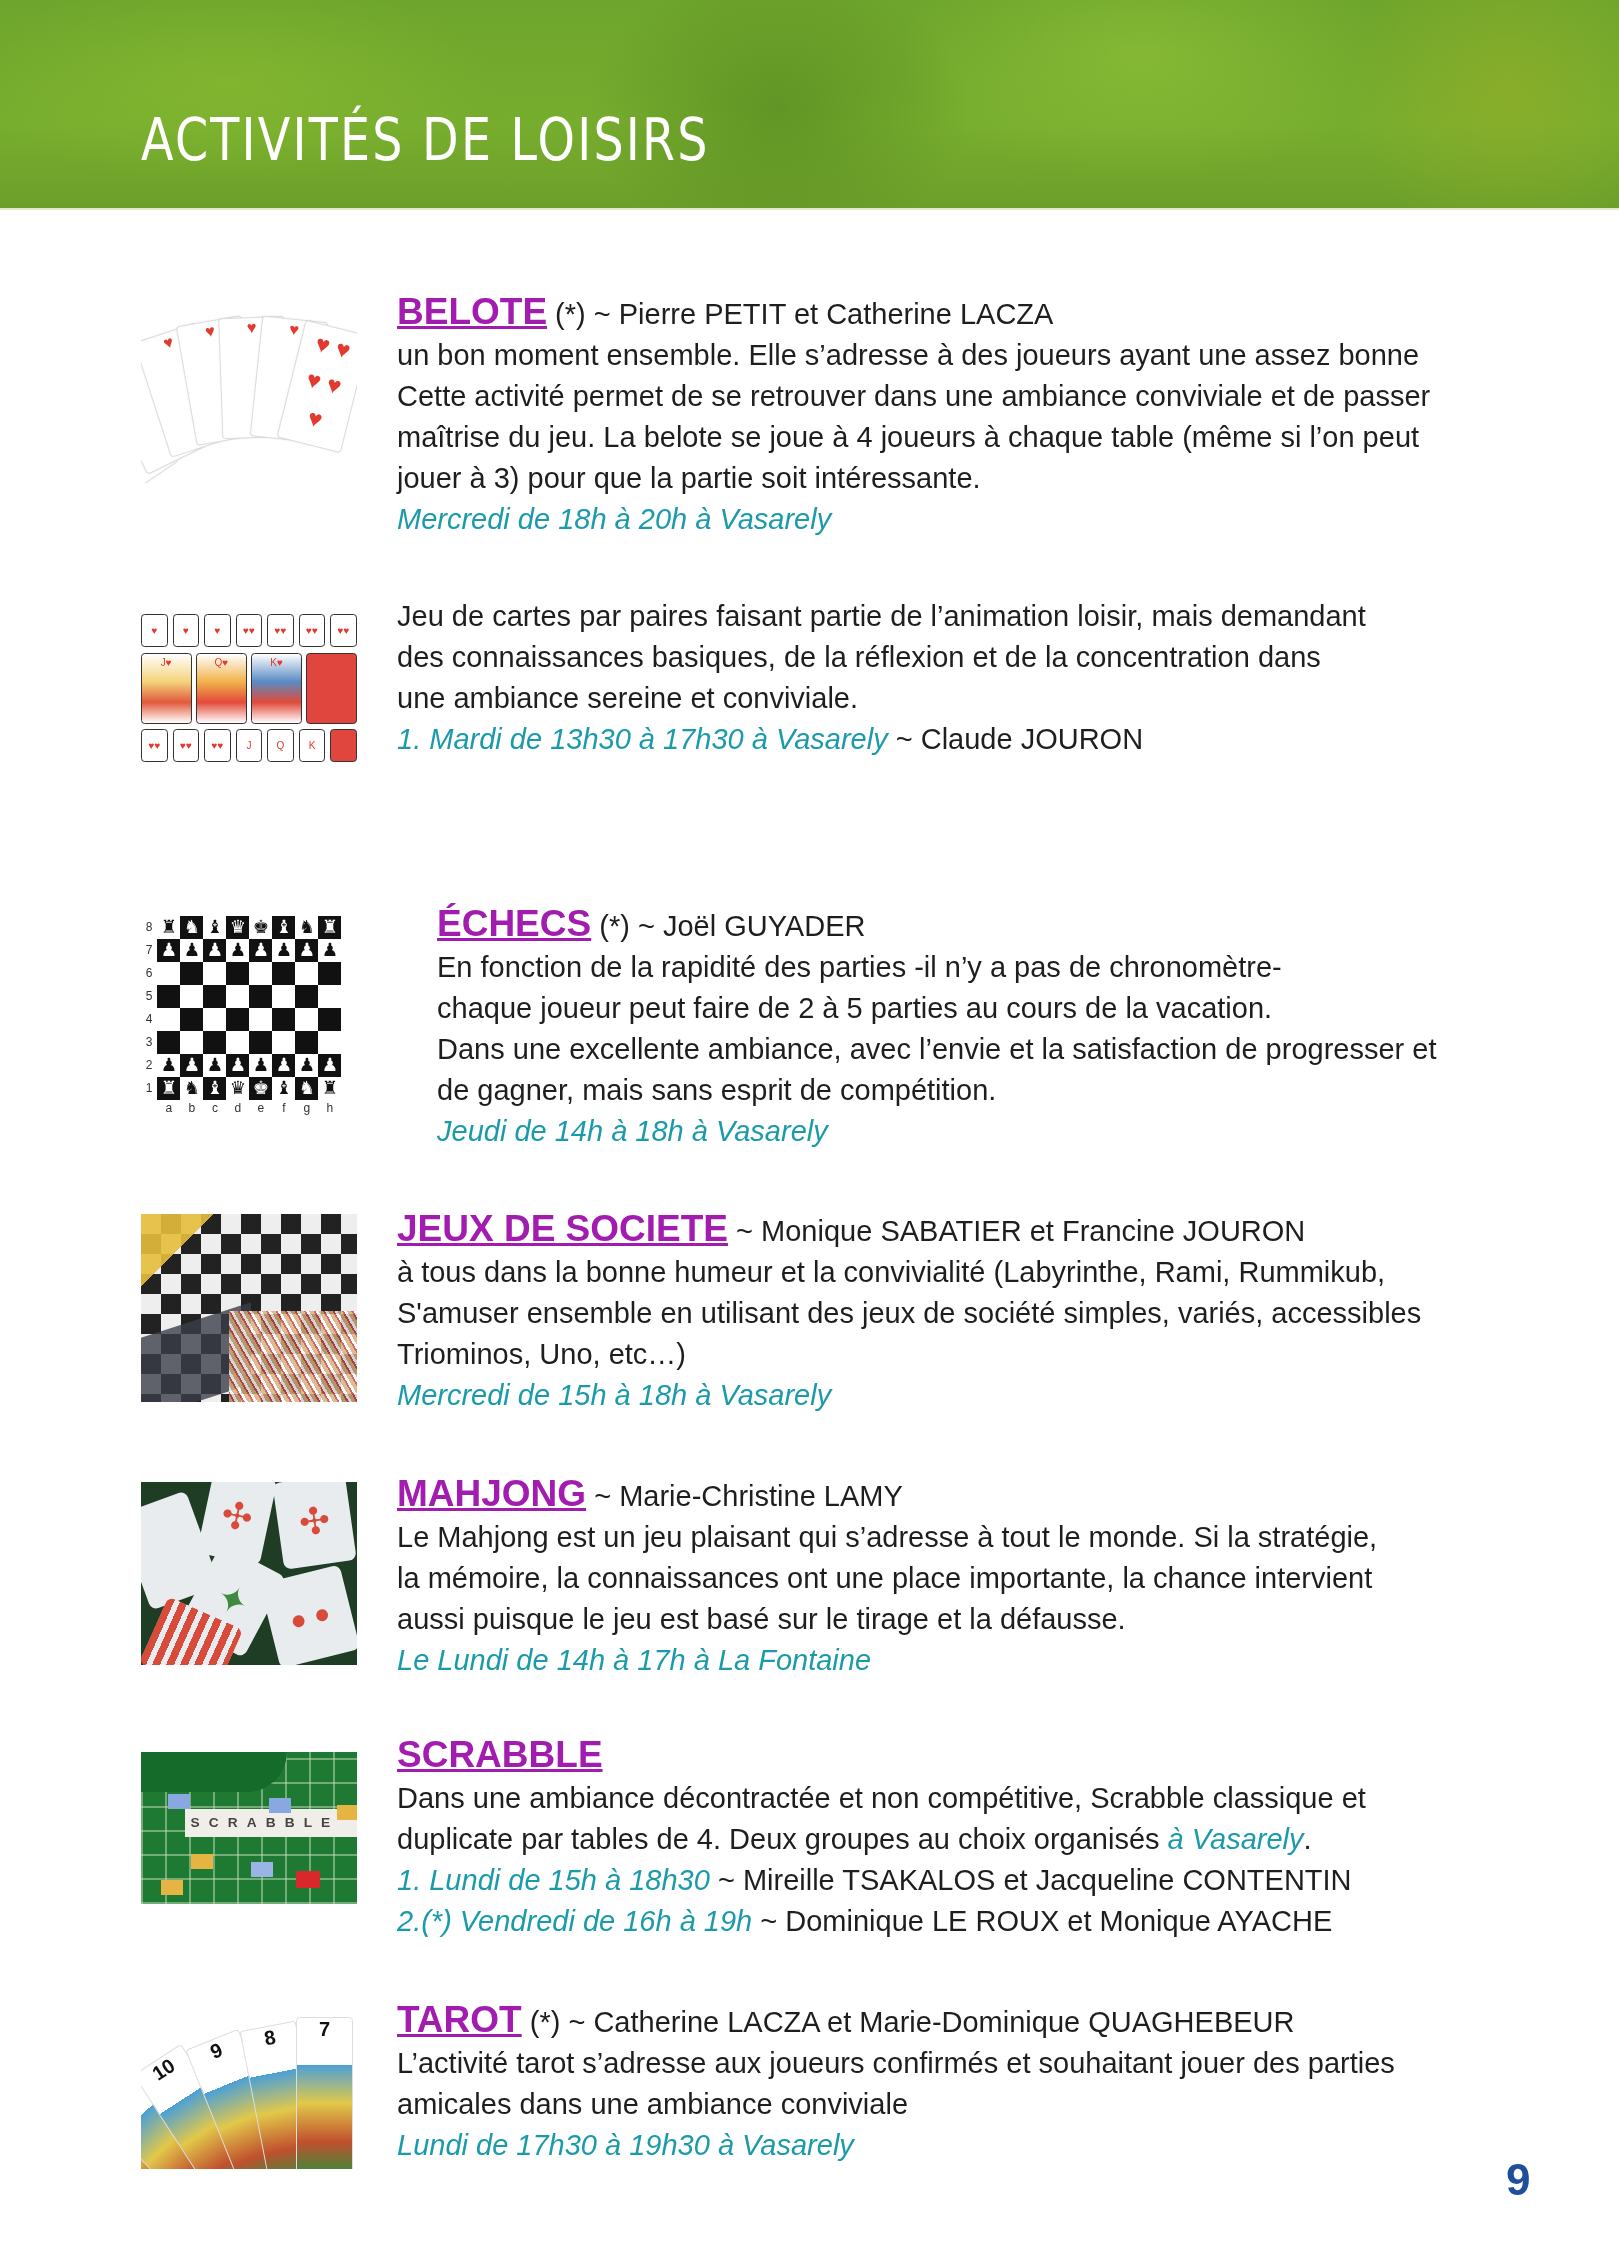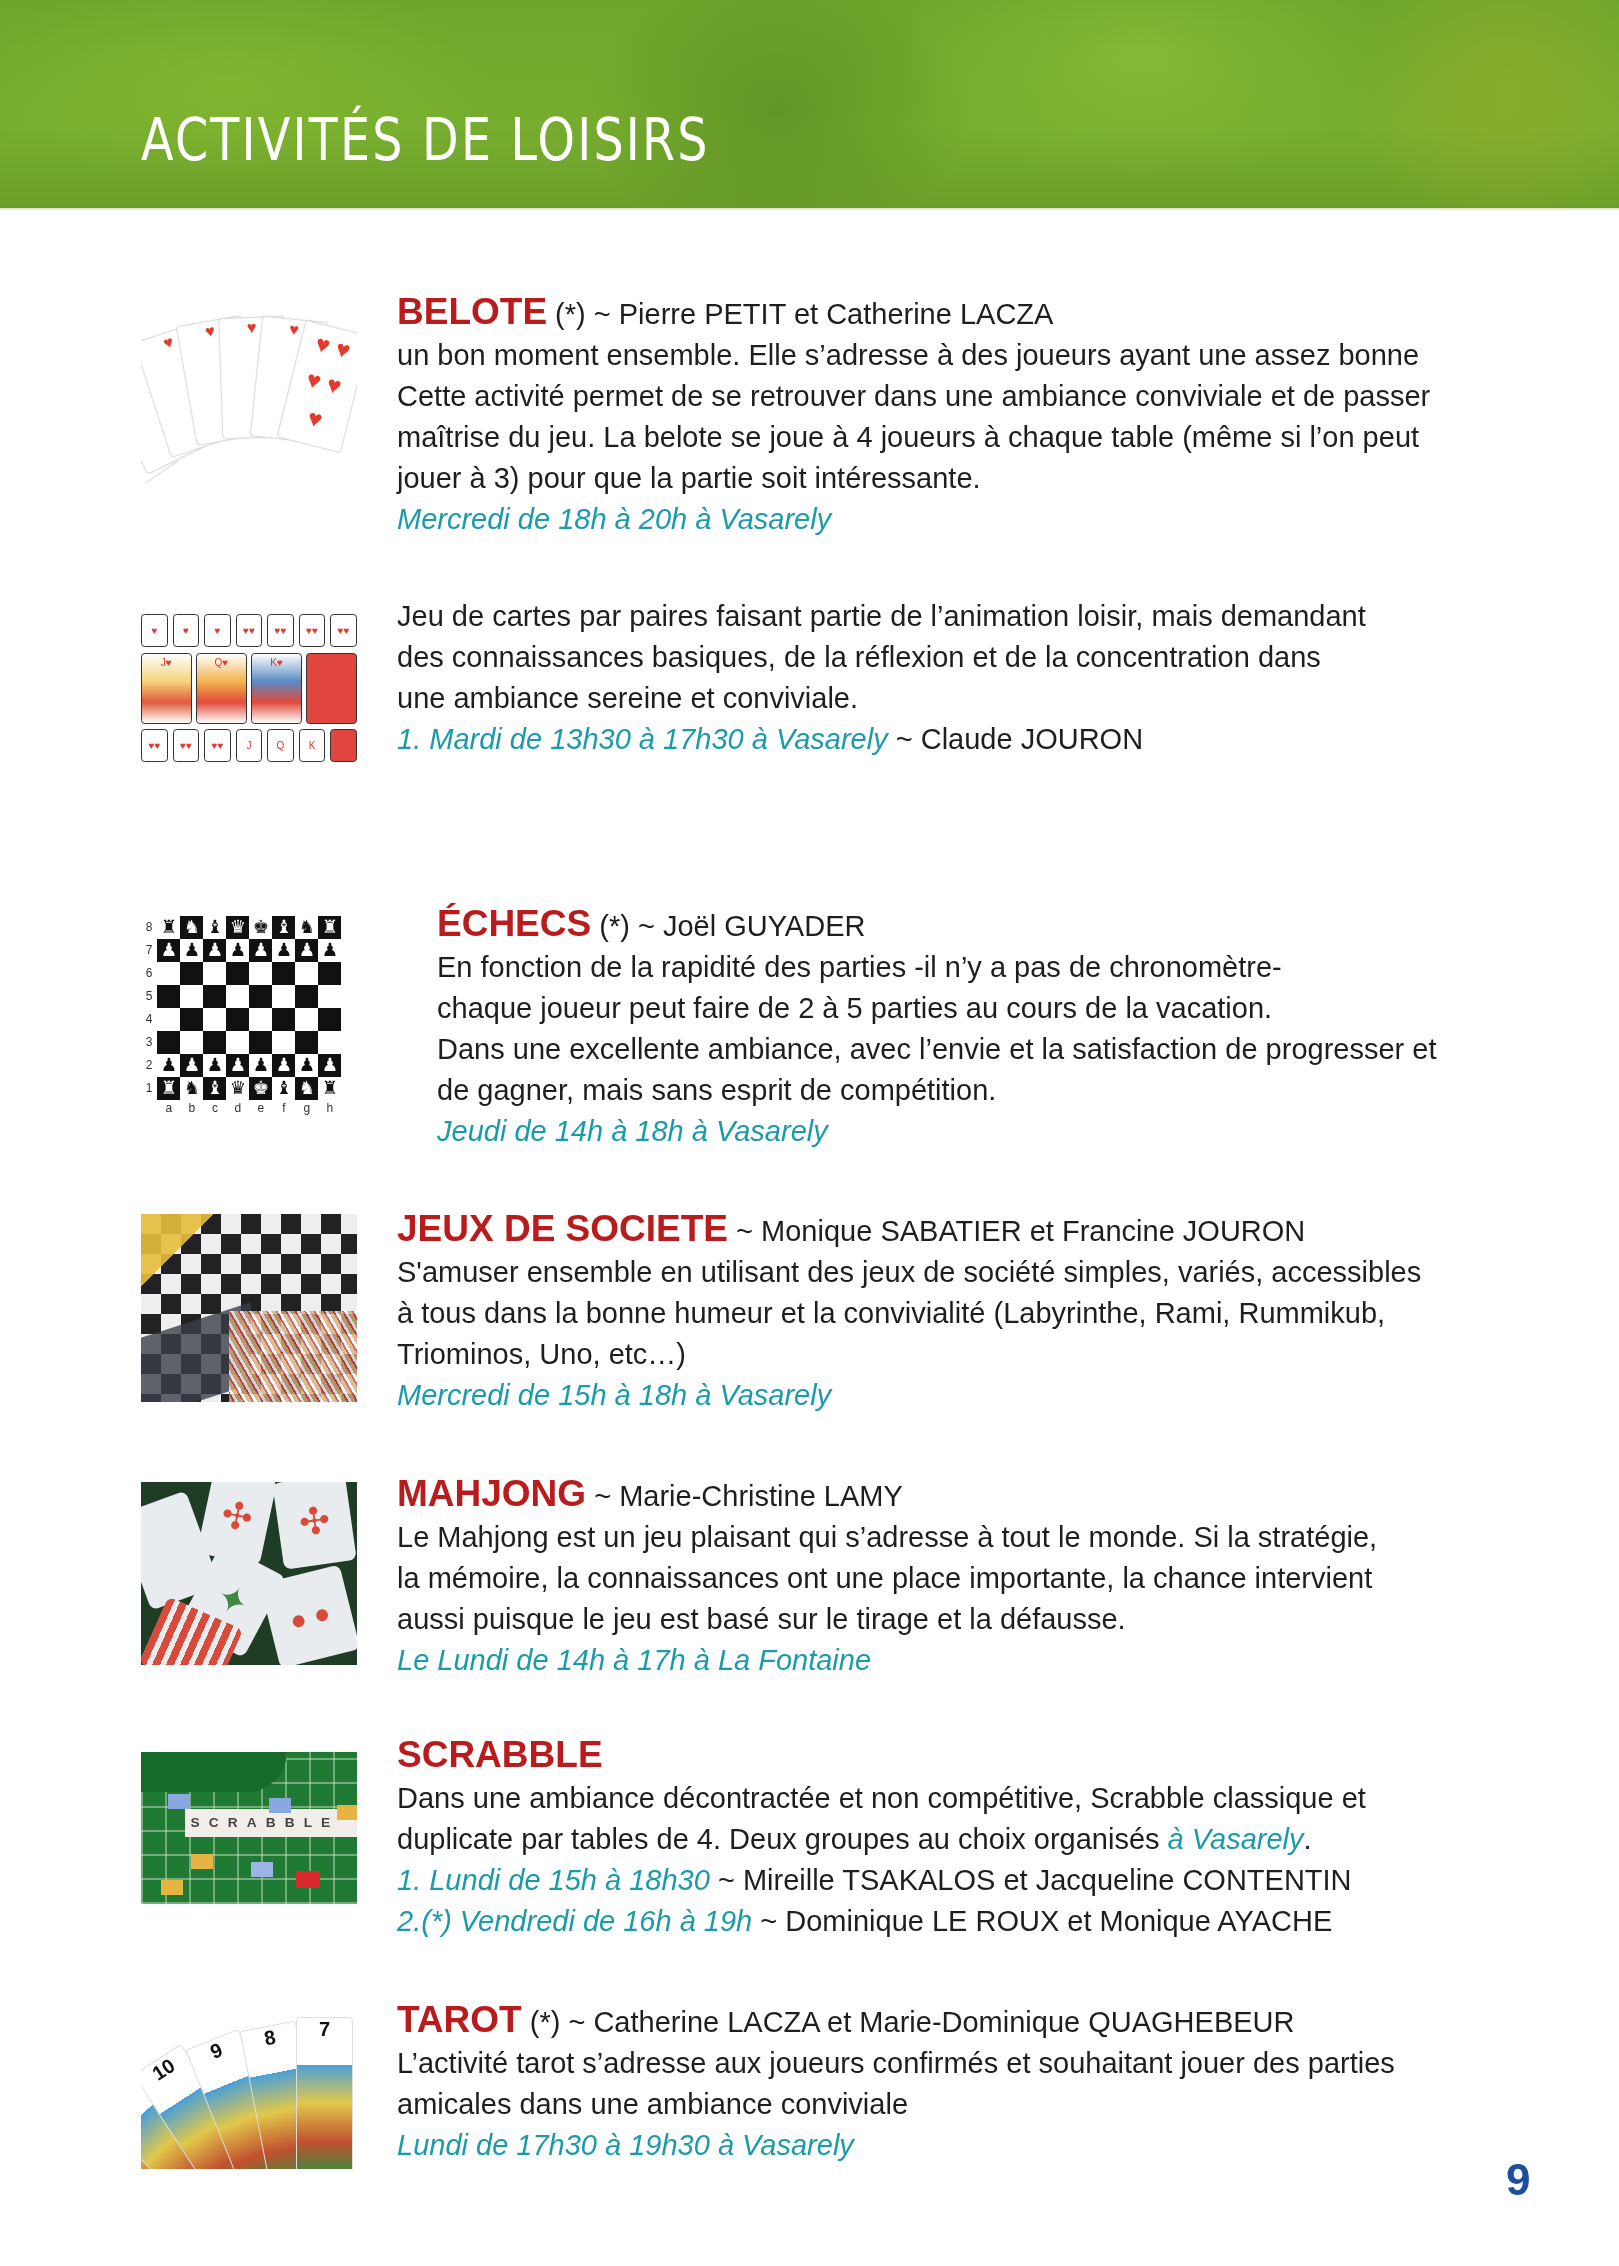--- a/index.html
+++ b/index.html
@@ -29,21 +29,21 @@
     .entry { position: absolute; left: 0; width: 1619px; }
     .thumb {
       position: absolute; left: 141px; width: 216px; overflow: hidden;
     }
     .text {
       position: absolute; left: 397px; width: 1096px;
       font-size: 29px; line-height: 41px;
     }
     .heading { font-size: 29px; line-height: 41px; }
     .title {
-      font-weight: bold; color: #b91c1c; font-size: 37px;
+      font-weight: bold; color: #a21caf; font-size: 37px; text-decoration: underline;
     }
     .sched { color: #1b9aaa; font-style: italic; }
     .p { margin: 0; }
     .page-number {
       position: absolute; left: 1506px; top: 2155px;
       font-size: 44px; font-weight: bold; color: #1d4f9c;
     }
     
     .cards-fan { position: relative; width: 216px; height: 183px; }
     .cards-fan .card {
@@ -224,22 +224,22 @@
 <div class="entry" style="top:1208px;">
   <div class="thumb" style="top:5.5px; height:188px;
        background:
          linear-gradient(135deg, rgba(230,190,60,0.9) 0 18%, transparent 18%),
          repeating-conic-gradient(#222 0 25%, #eee 0 50%) 0 0/40px 40px;">
     <div style="position:absolute;left:0;bottom:0;width:110px;height:82px;background:#3b3f48;opacity:0.8;transform:skewY(-18deg);"></div>
     <div style="position:absolute;right:0;bottom:0;width:128px;height:91px;background:repeating-linear-gradient(60deg,#d8b07a 0 3.7px,#c44 3.7px 5.5px,#fff 5.5px 8.2px);opacity:0.8;"></div>
   </div>
   <div class="text" style="top:0;">
     <div class="heading"><span class="title">JEUX DE SOCIETE</span><span> ~ Monique SABATIER et Francine JOURON</span></div>
+    <p class="p">à tous dans la bonne humeur et la convivialité (Labyrinthe, Rami, Rummikub,</p>
     <p class="p">S'amuser ensemble en utilisant des jeux de société simples, variés, accessibles</p>
-    <p class="p">à tous dans la bonne humeur et la convivialité (Labyrinthe, Rami, Rummikub,</p>
     <p class="p">Triominos, Uno, etc…)</p>
     <p class="p"><span class="sched">Mercredi de 15h à 18h à Vasarely</span></p>
   </div>
 </div>
 
 <div class="entry" style="top:1473px;">
   <div class="thumb" style="top:9.1px; height:183px; background:#1f3d24;">
     <div style="position:absolute;left:-9.1px;top:18.3px;width:73px;height:101px;background:#e8ecef;border-radius:7.3px;transform:rotate(-20deg);"></div>
     <div style="position:absolute;left:64px;top:-9.1px;width:64px;height:87px;background:#e8ecef;border-radius:7.3px;transform:rotate(12deg);color:#d84a3a;font-size:37px;text-align:center;line-height:87px;">✣</div>
     <div style="position:absolute;left:137px;top:-4.6px;width:73px;height:87px;background:#e8ecef;border-radius:7.3px;transform:rotate(-8deg);color:#d84a3a;font-size:37px;text-align:center;line-height:87px;">✣</div>

